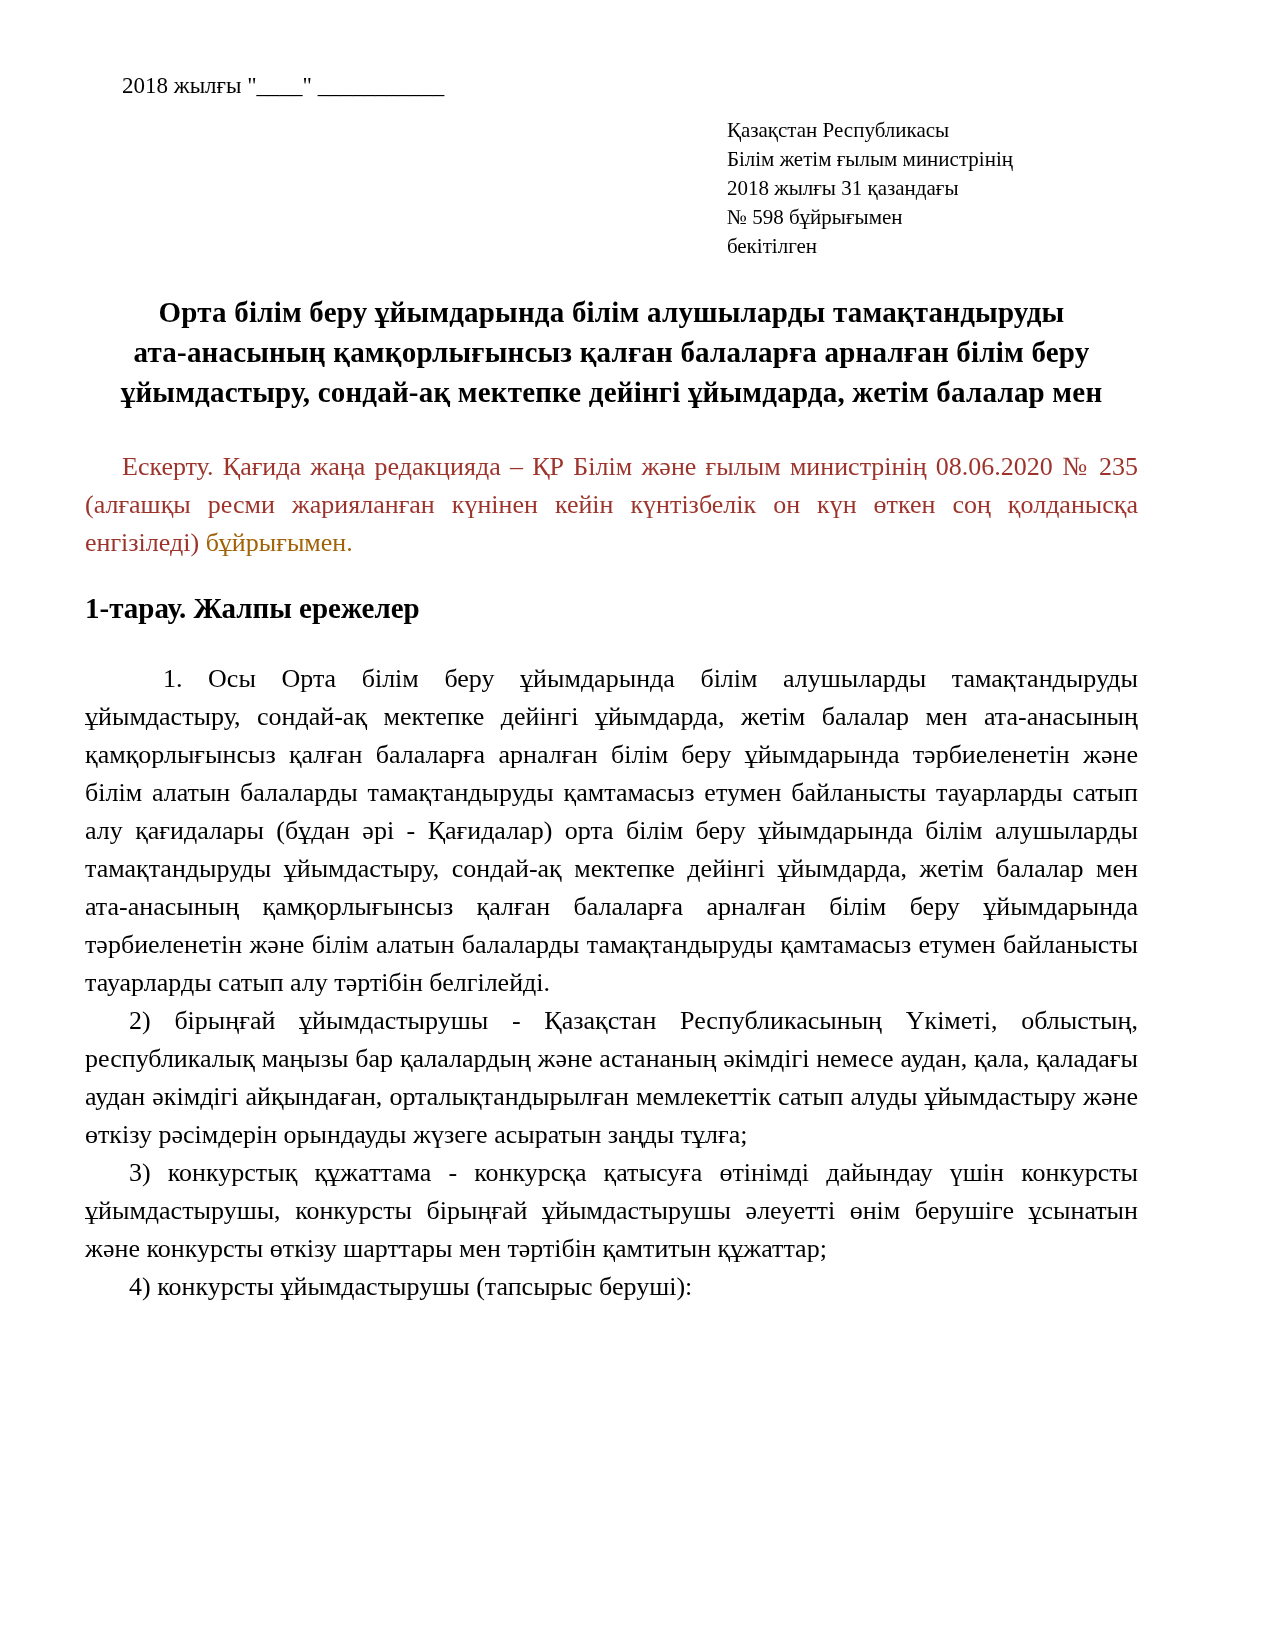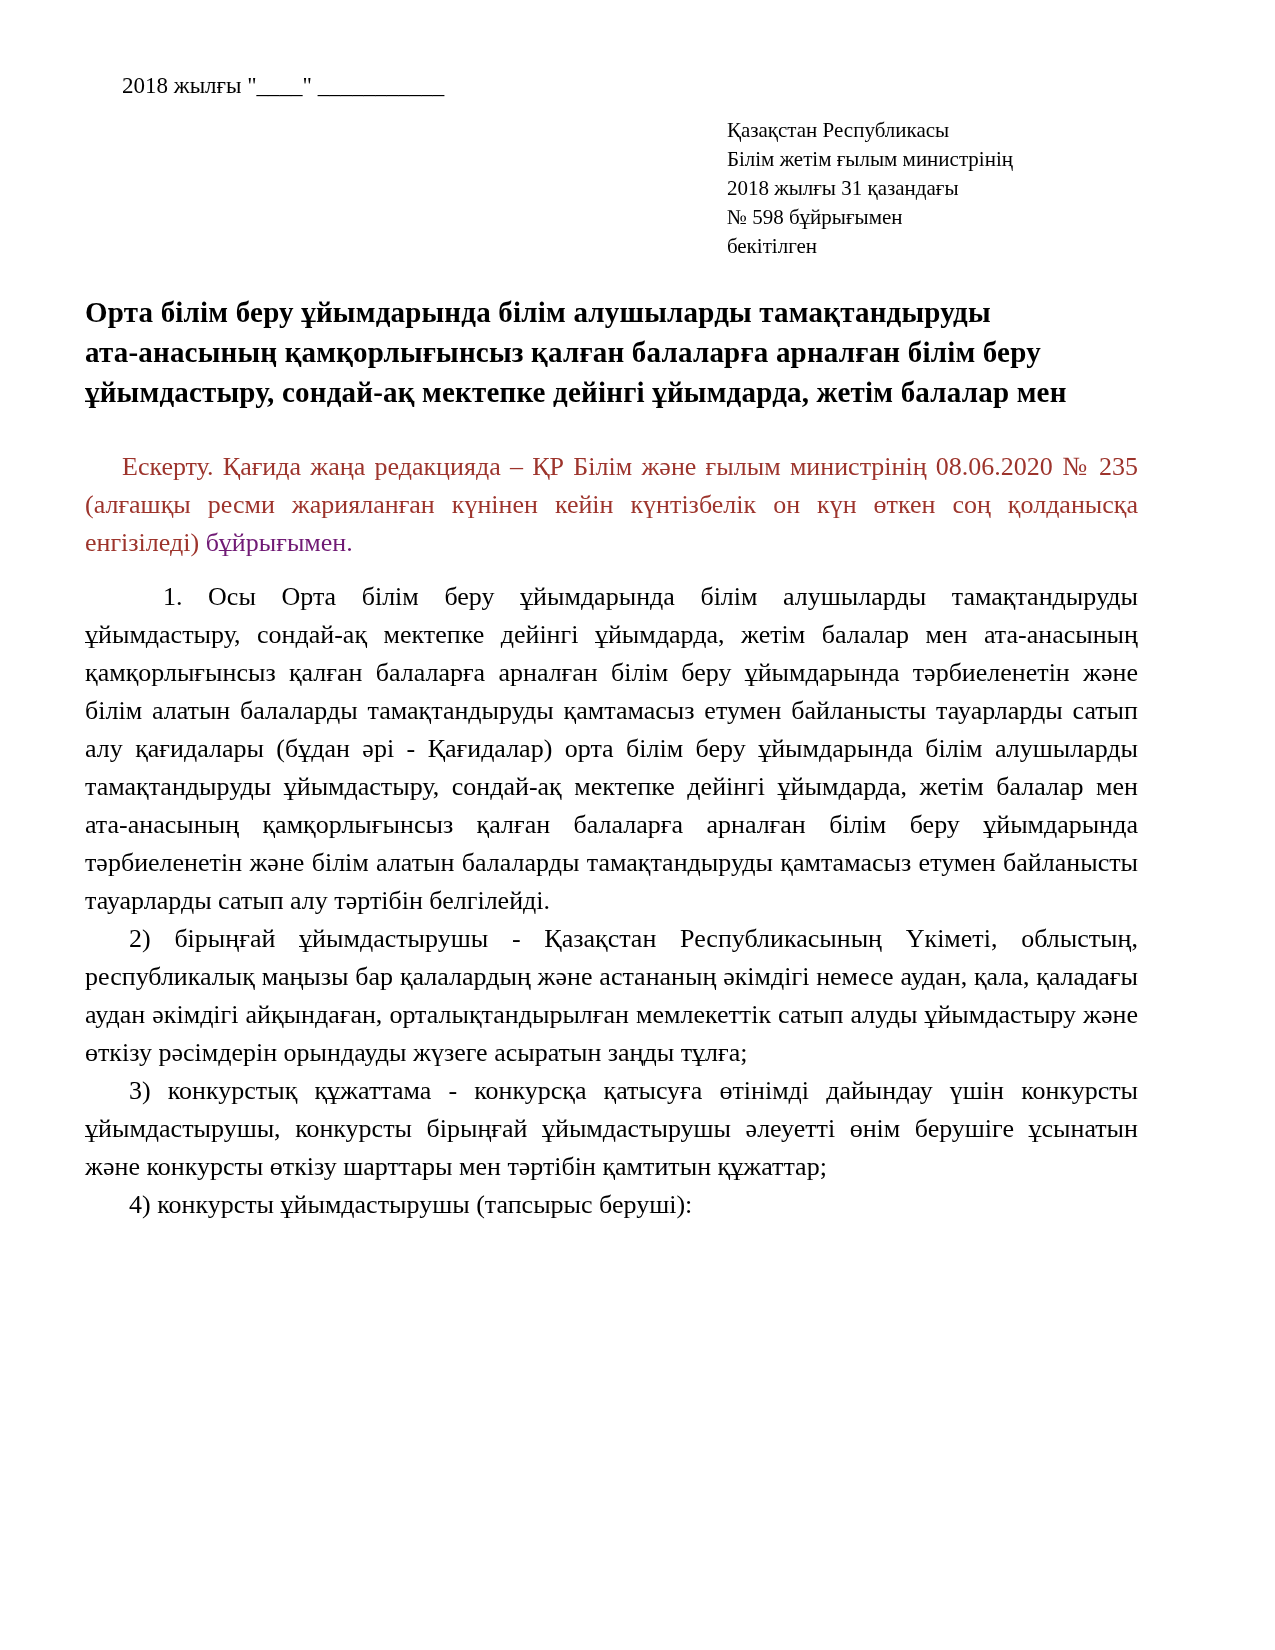--- a/index.html
+++ b/index.html
@@ -30,36 +30,37 @@
     text-align: left;
     font-size: 21px;
     line-height: 29px;
   }
   .doc-title {
     margin: 31px 0 0 0;
     font-size: 29px;
     line-height: 40px;
     font-weight: bold;
     letter-spacing: 0.2px;
+    text-align: center;
   }
   .doc-title .tline { display: block; }
   .note {
     margin: 36px 0 0 0;
     font-size: 26px;
     line-height: 38px;
     text-align: justify;
     text-indent: 37px;
   }
   .chapter-heading {
     margin: 26px 0 0 0;
     font-size: 29px;
     line-height: 40px;
     font-weight: bold;
   }
-  .body-text { margin-top: 16px; }
+  .body-text { margin-top: 32px; }
   .body-text p {
     margin: 0;
     font-size: 26px;
     line-height: 38px;
     text-align: justify;
   }
   .indent-main   { text-indent: 78px; }
   .indent-clause { text-indent: 37px; }
   .indent-item   { text-indent: 44px; }
 </style>
@@ -78,23 +79,24 @@
     <div>бекітілген</div>
   </div>
 
   <h1 class="doc-title">
     <span class="tline">Орта білім беру ұйымдарында білім алушыларды тамақтандыруды</span>
     <span class="tline">ата-анасының қамқорлығынсыз қалған балаларға арналған білім беру</span>
     <span class="tline">ұйымдастыру, сондай-ақ мектепке дейінгі ұйымдарда, жетім балалар мен</span>
   </h1>
 
   <p class="note">
-    <span style="color: rgb(157, 52, 44);">Ескерту. Қағида жаңа редакцияда – ҚР Білім және ғылым министрінің 08.06.2020 № 235 (алғашқы ресми жарияланған күнінен кейін күнтізбелік он күн өткен соң қолданысқа енгізіледі)</span><span style="color: #701a75;"> бұйрығымен.</span>
+    <span style="color: rgb(157, 52, 44);">Ескерту. Қағида жаңа редакцияда – ҚР Білім және ғылым министрінің 08.06.2020 № 235 (алғашқы ресми жарияланған күнінен кейін күнтізбелік он күн өткен соң қолданысқа енгізіледі)</span><span style="color: #a16207;"> бұйрығымен.</span>
   </p>
 
+  <h2 class="chapter-heading">1-тарау. Жалпы ережелер</h2>
 
   <div class="body-text">
     <p class="indent-main">1. Осы Орта білім беру ұйымдарында білім алушыларды тамақтандыруды ұйымдастыру, сондай-ақ мектепке дейінгі ұйымдарда, жетім балалар мен ата-анасының қамқорлығынсыз қалған балаларға арналған білім беру ұйымдарында тәрбиеленетін және білім алатын балаларды тамақтандыруды қамтамасыз етумен байланысты тауарларды сатып алу қағидалары (бұдан әрі - Қағидалар) орта білім беру ұйымдарында білім алушыларды тамақтандыруды ұйымдастыру, сондай-ақ мектепке дейінгі ұйымдарда, жетім балалар мен ата-анасының қамқорлығынсыз қалған балаларға арналған білім беру ұйымдарында тәрбиеленетін және білім алатын балаларды тамақтандыруды қамтамасыз етумен байланысты тауарларды сатып алу тәртібін белгілейді.</p>
     <p class="indent-item">2) бірыңғай ұйымдастырушы - Қазақстан Республикасының Үкіметі, облыстың, республикалық маңызы бар қалалардың және астананың әкімдігі немесе аудан, қала, қаладағы аудан әкімдігі айқындаған, орталықтандырылған мемлекеттік сатып алуды ұйымдастыру және өткізу рәсімдерін орындауды жүзеге асыратын заңды тұлға;</p>
     <p class="indent-item">3) конкурстық құжаттама - конкурсқа қатысуға өтінімді дайындау үшін конкурсты ұйымдастырушы, конкурсты бірыңғай ұйымдастырушы әлеуетті өнім берушіге ұсынатын және конкурсты өткізу шарттары мен тәртібін қамтитын құжаттар;</p>
     <p class="indent-item">4) конкурсты ұйымдастырушы (тапсырыс беруші):</p>
   </div>
 
 </div>
 

